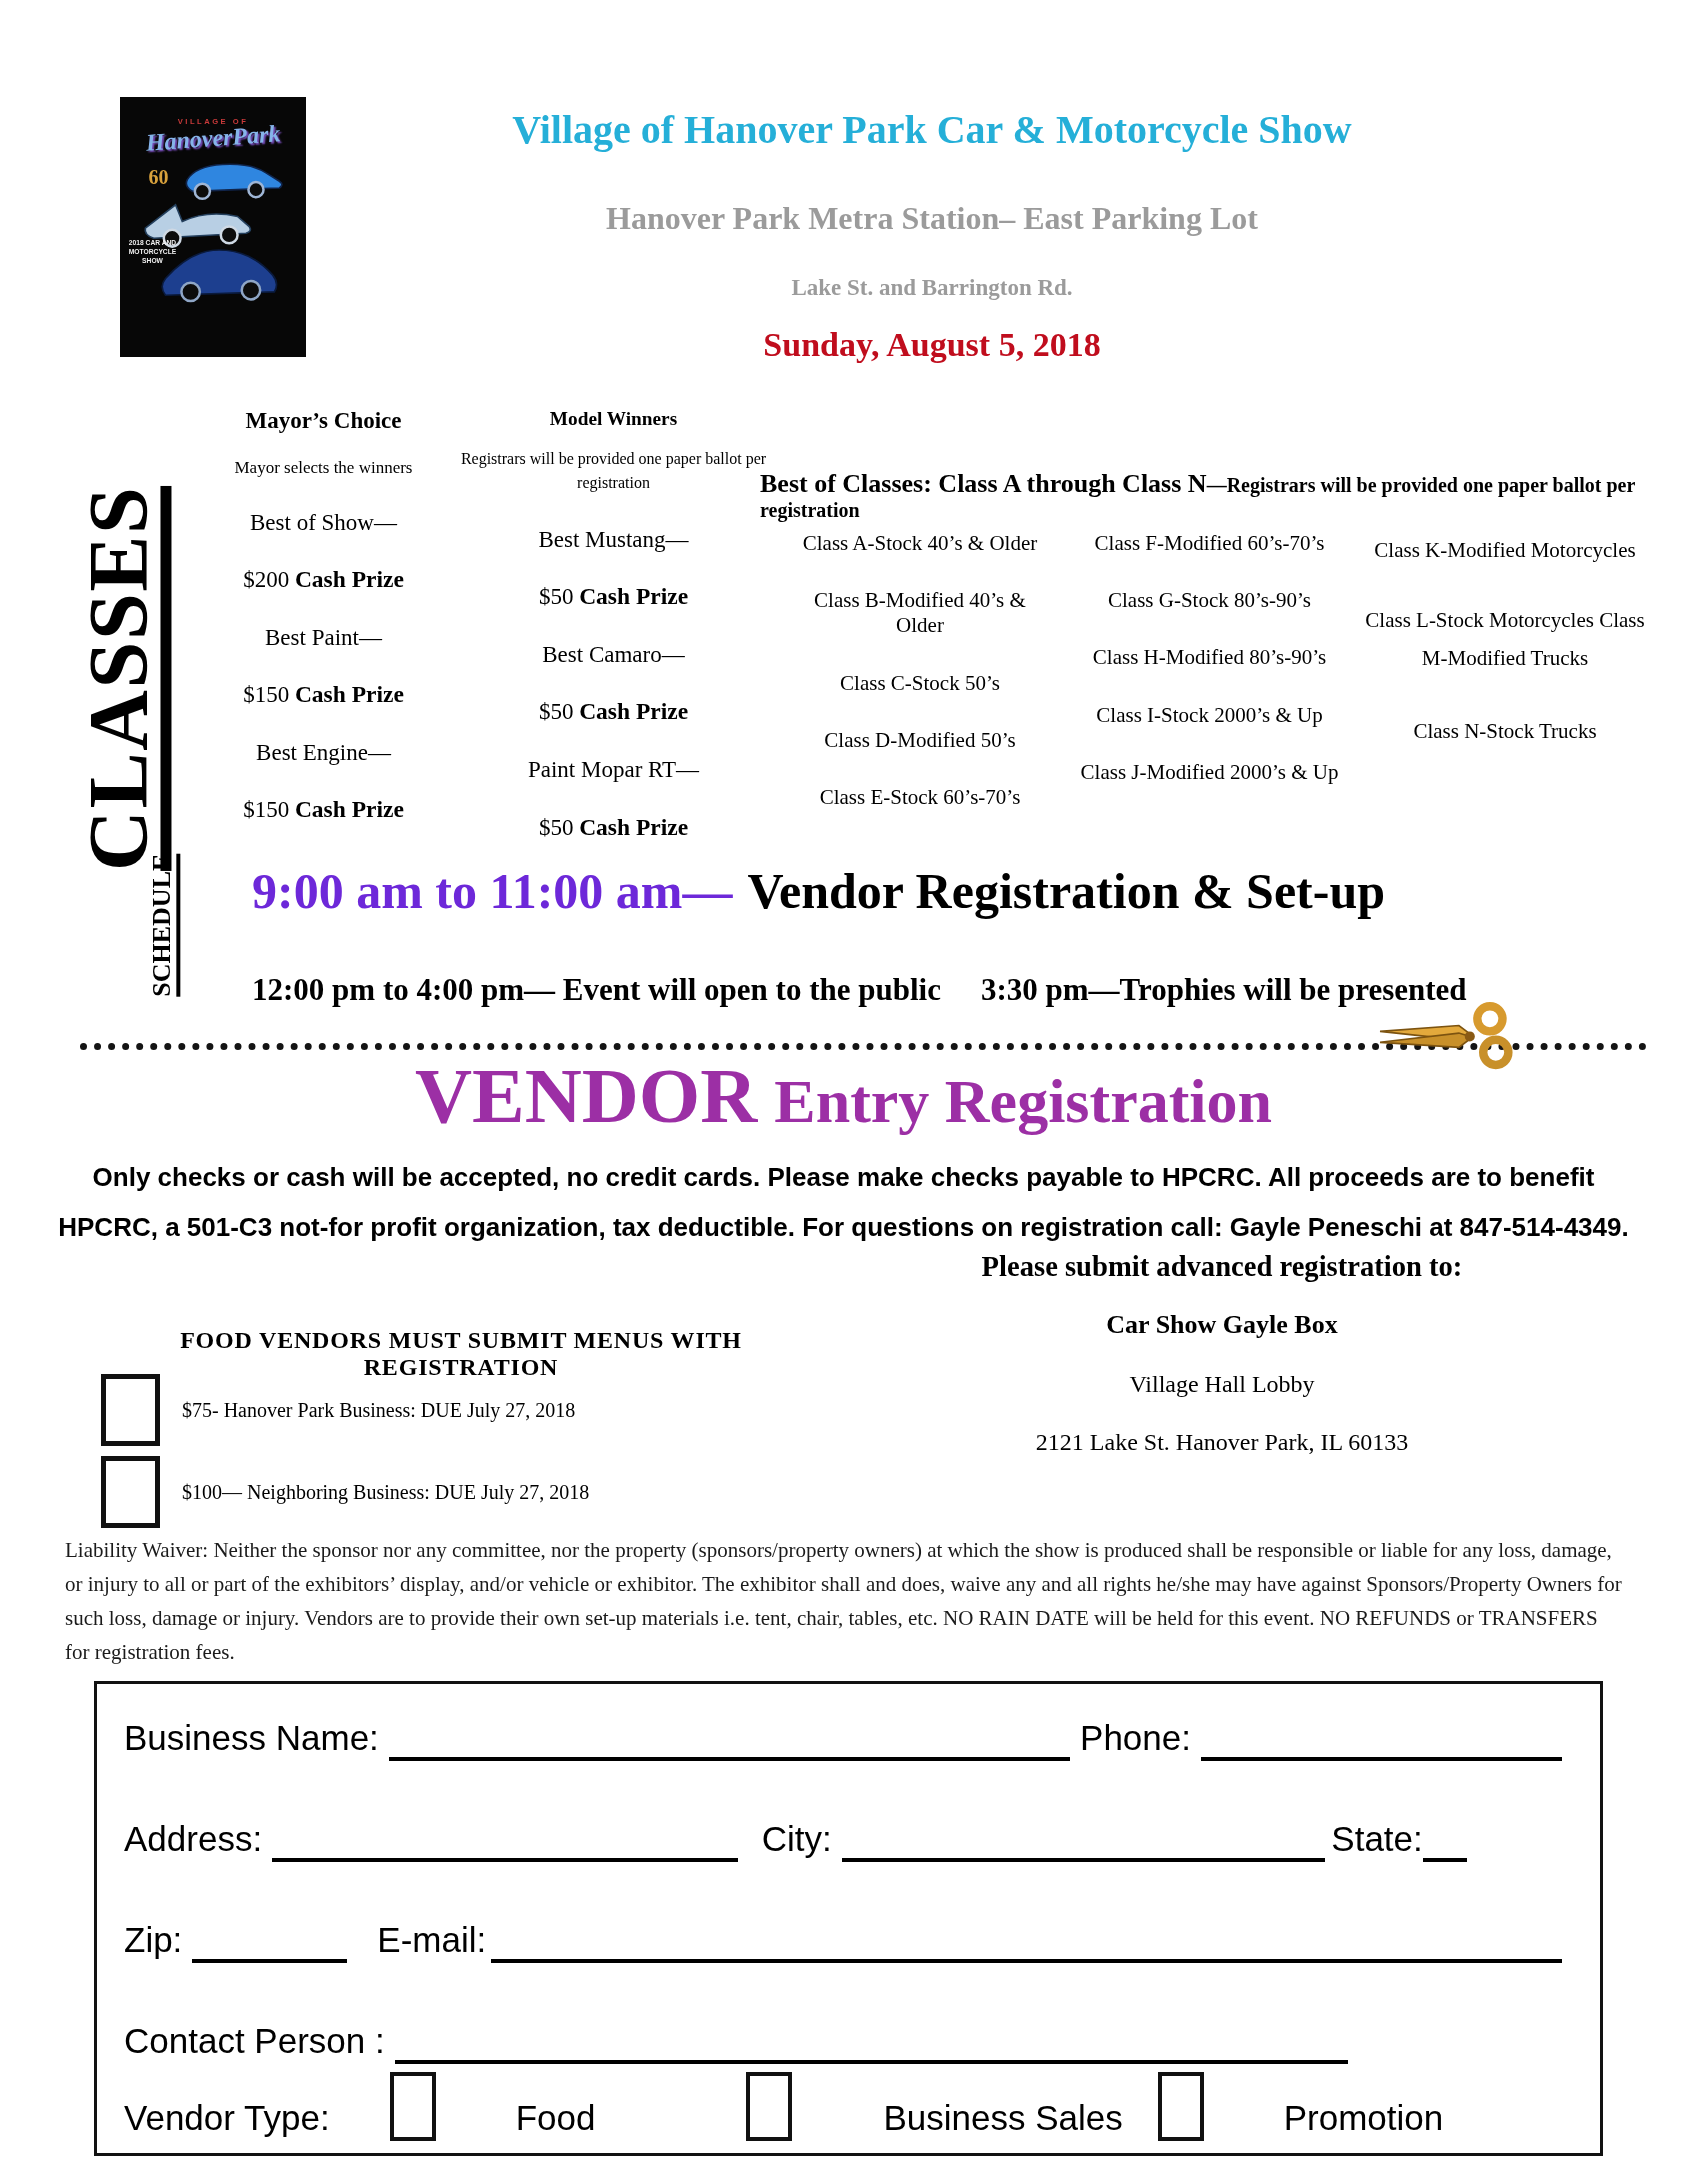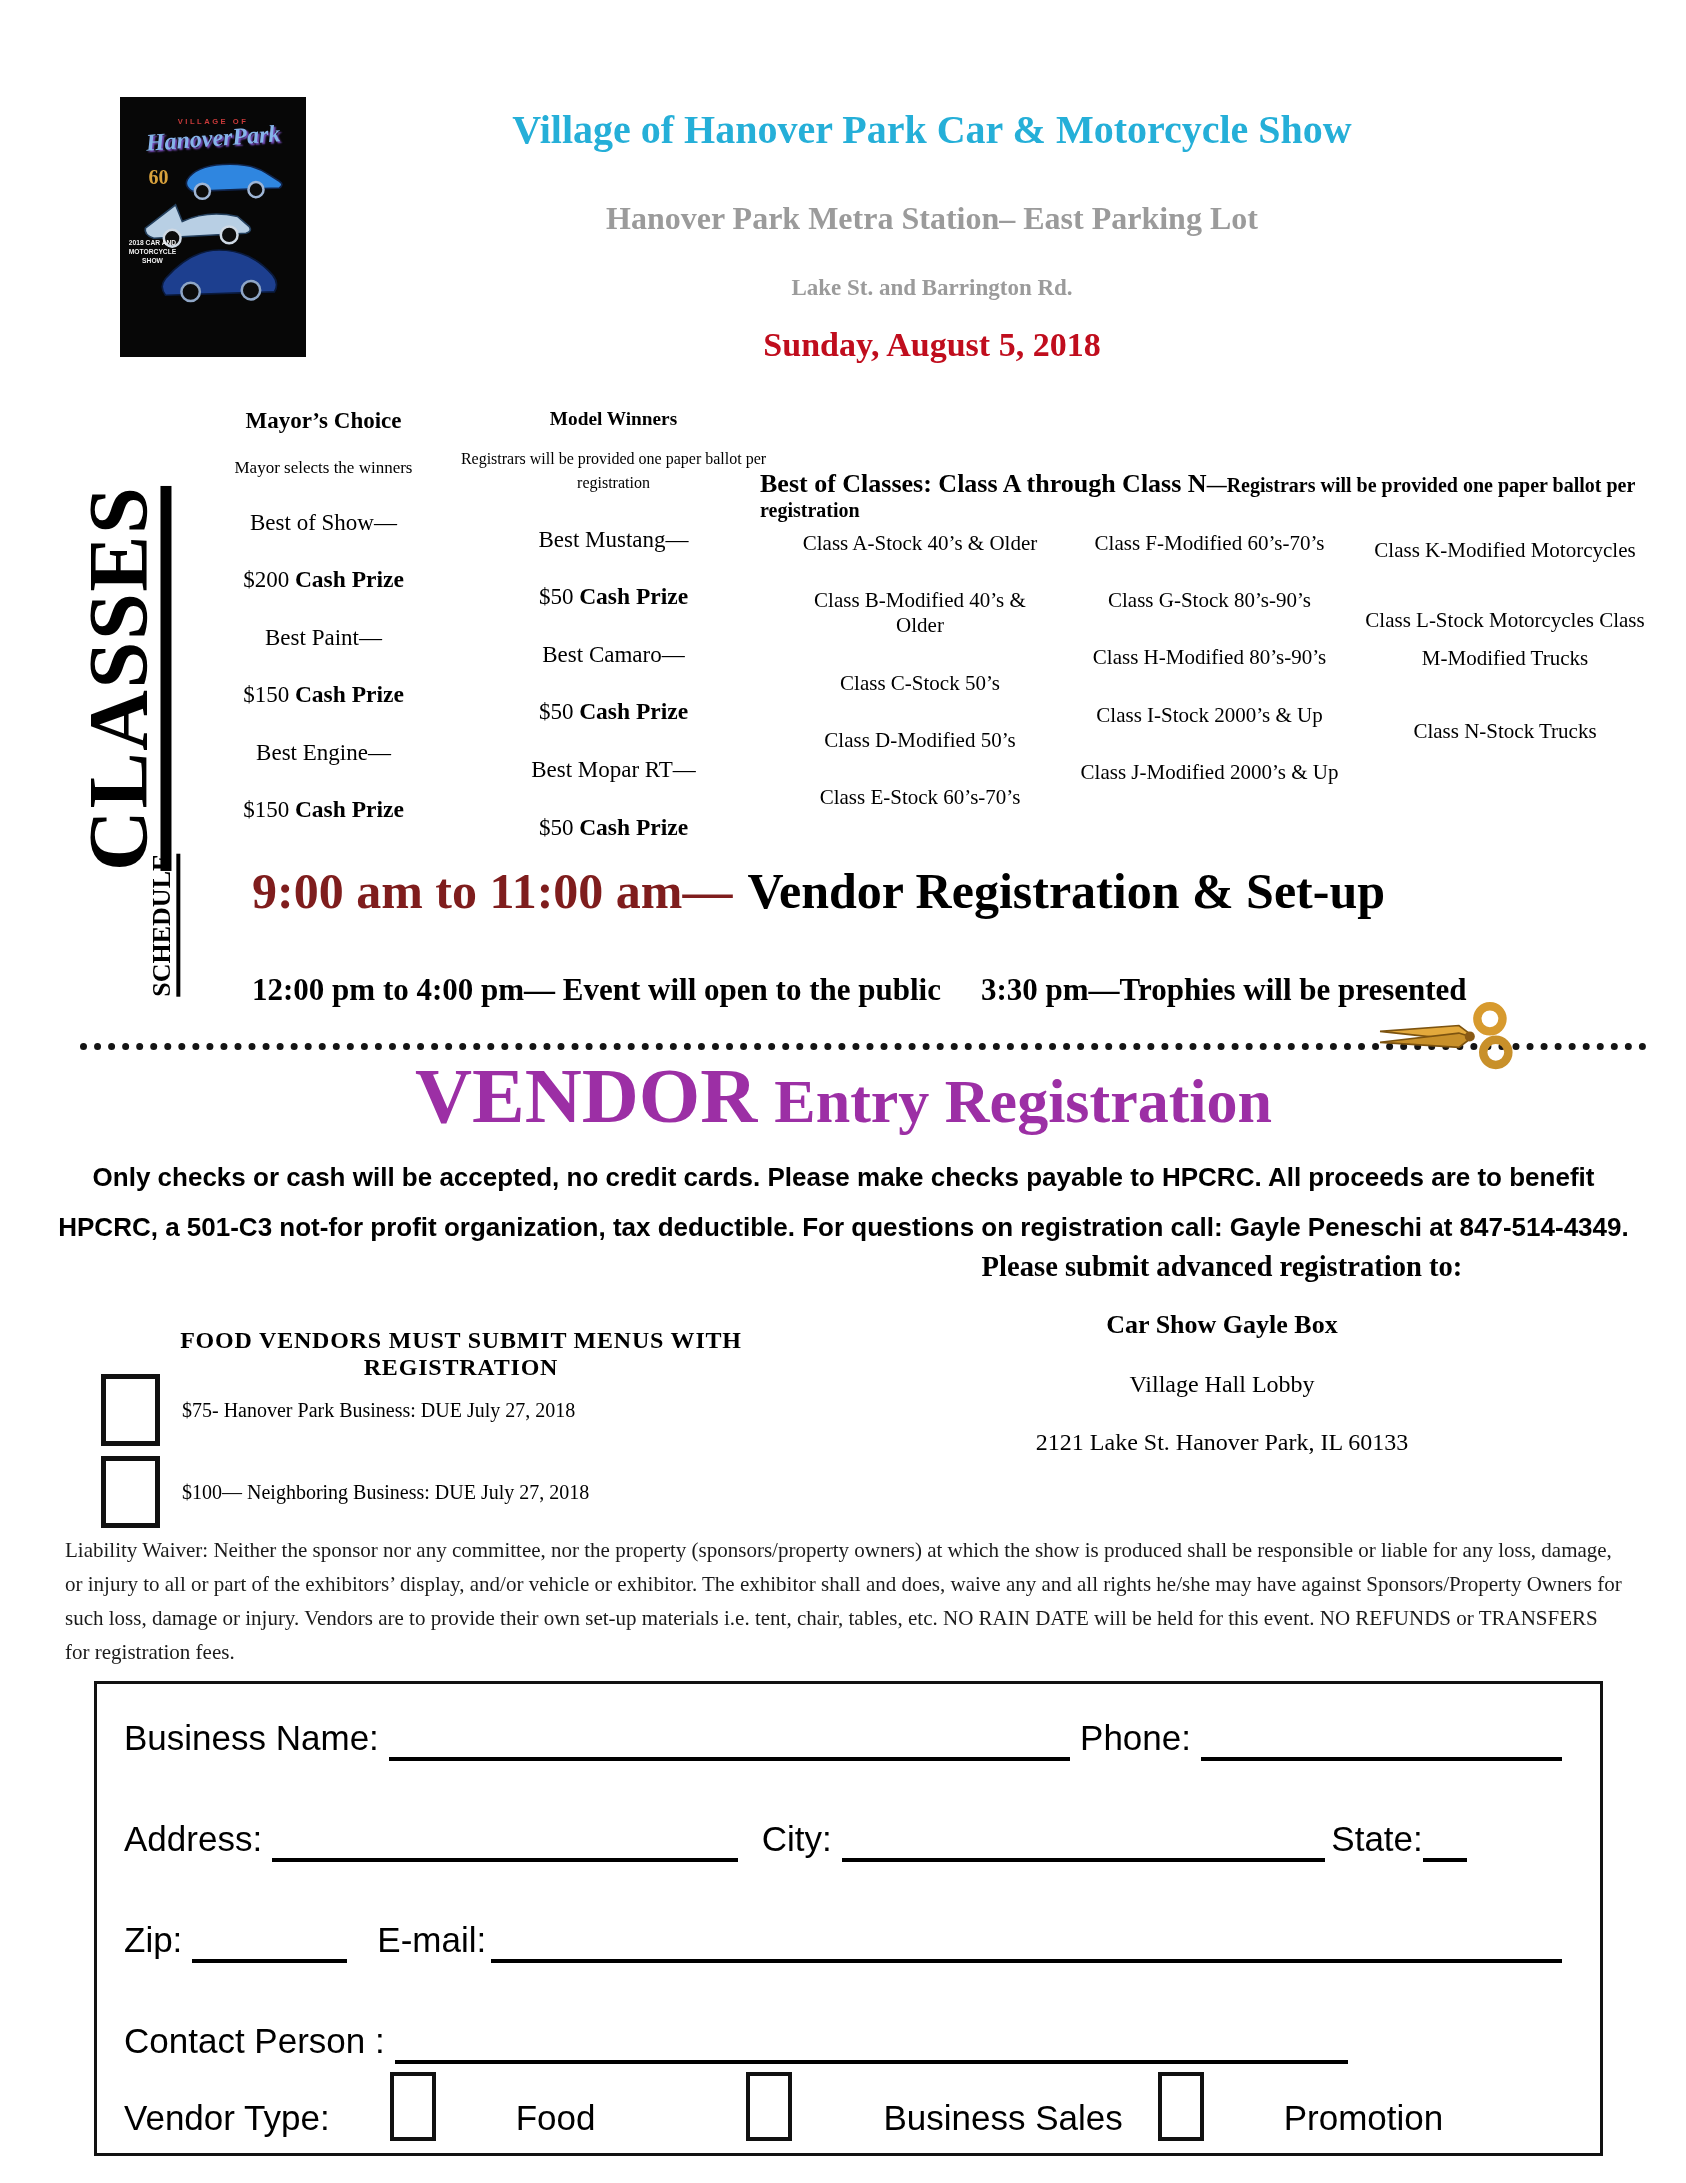--- a/index.html
+++ b/index.html
@@ -56,21 +56,21 @@
   .bo .i{margin-top:32px;line-height:1.2;}
   .bo .i:first-child{margin-top:0;}
   #bo1{left:794px;top:531px;width:252px;}
   #bo2{left:1077px;top:531px;width:265px;}
   #bo3{left:1362px;top:531px;width:286px;}
   #bo3 .i{line-height:38px;}
   #bo3 .i:last-child{margin-top:35px;}
 
   
   #sched1{left:252px;top:862px;font-size:50px;font-weight:bold;white-space:nowrap;}
-  #sched1 .red{color:#7f1d1d;}
+  #sched1 .red{color:#6d28d9;}
   #sched1 .blk{margin-left:15px;}
   #sched2{left:252px;top:972px;font-size:31px;font-weight:bold;white-space:nowrap;}
   #sched2 .p2{margin-left:40px;}
 
   
   #cutline{left:80px;top:1004px;width:1567px;height:39px;border-bottom:7.6px dotted #141414;}
   #scissors{left:1375px;top:996px;}
 
   
   #vendor-title{left:0;top:1051px;width:1687px;text-align:center;color:#9c2fa5;font-weight:bold;white-space:nowrap;}
@@ -148,21 +148,21 @@
     <div class="award"><span>$150</span> <b>Cash Prize</b></div>
   </div>
 
   <div class="pcol" id="models">
     <div class="col-title">Model Winners</div>
     <div class="col-sub">Registrars will be provided one paper ballot  per registration</div>
     <div class="award">Best Mustang—</div>
     <div class="award"><span>$50</span> <b>Cash Prize</b></div>
     <div class="award">Best Camaro—</div>
     <div class="award"><span>$50</span> <b>Cash Prize</b></div>
-    <div class="award">Best Mopar RT—</div>
+    <div class="award">Paint Mopar RT—</div>
     <div class="award"><span>$50</span> <b>Cash Prize</b></div>
   </div>
 
   <div class="abs" id="bestof-head">
     <span class="strong">Best of Classes: Class A through Class N</span><span class="note">—Registrars will be provided one paper ballot  per registration</span>
   </div>
 
   <div class="bo" id="bo1">
     <div class="i">Class A-Stock 40’s &amp; Older</div>
     <div class="i">Class B-Modified 40’s &amp; Older</div>

